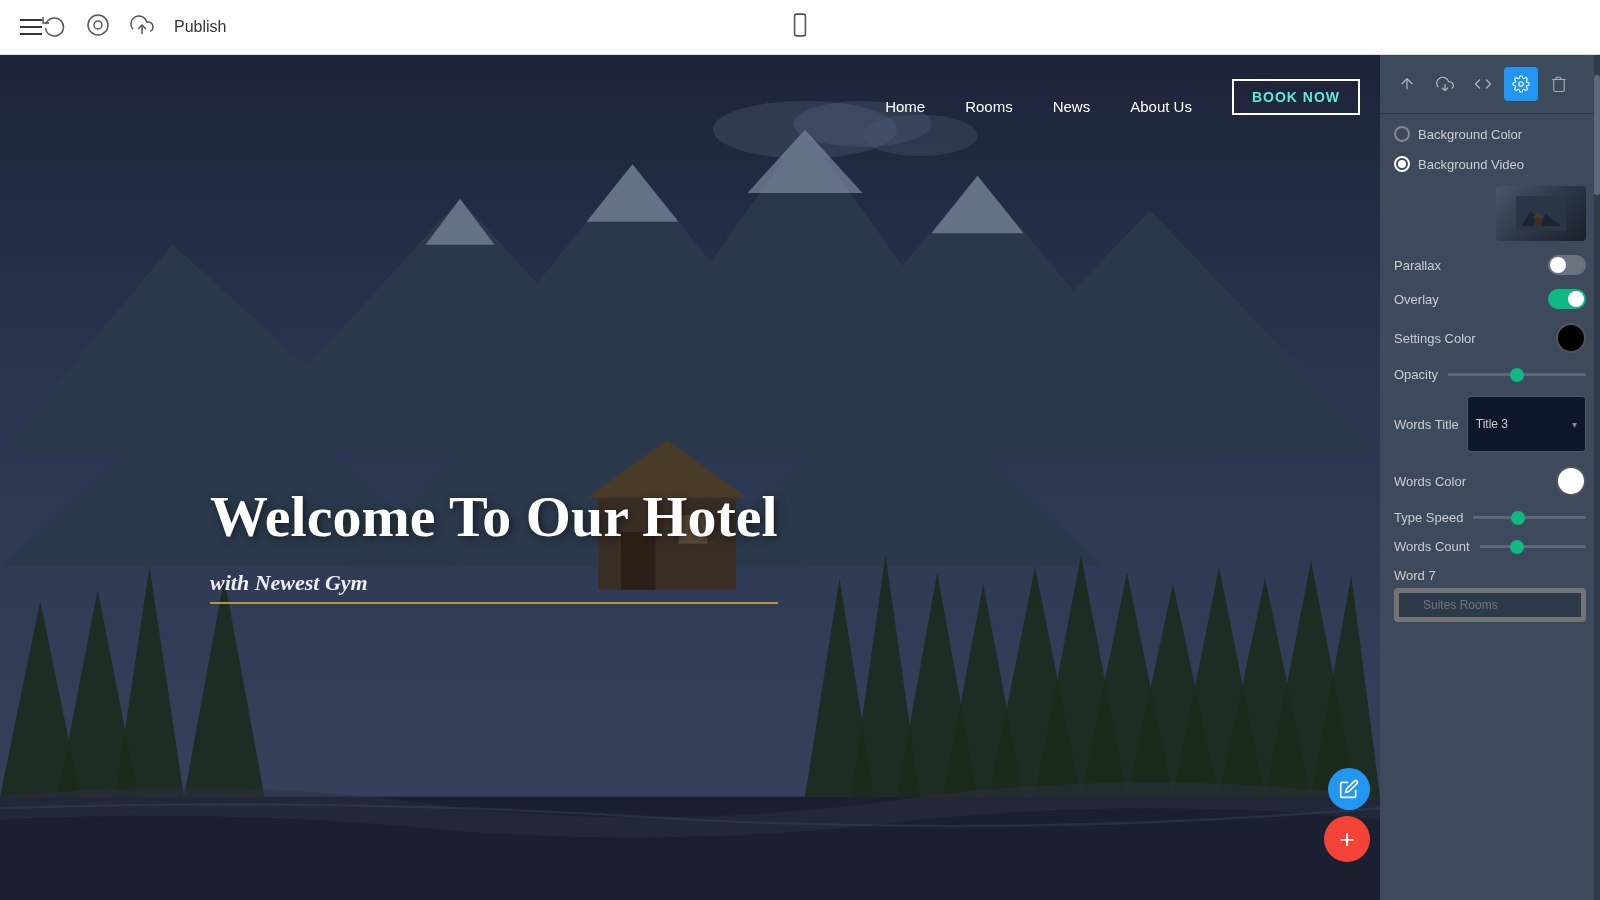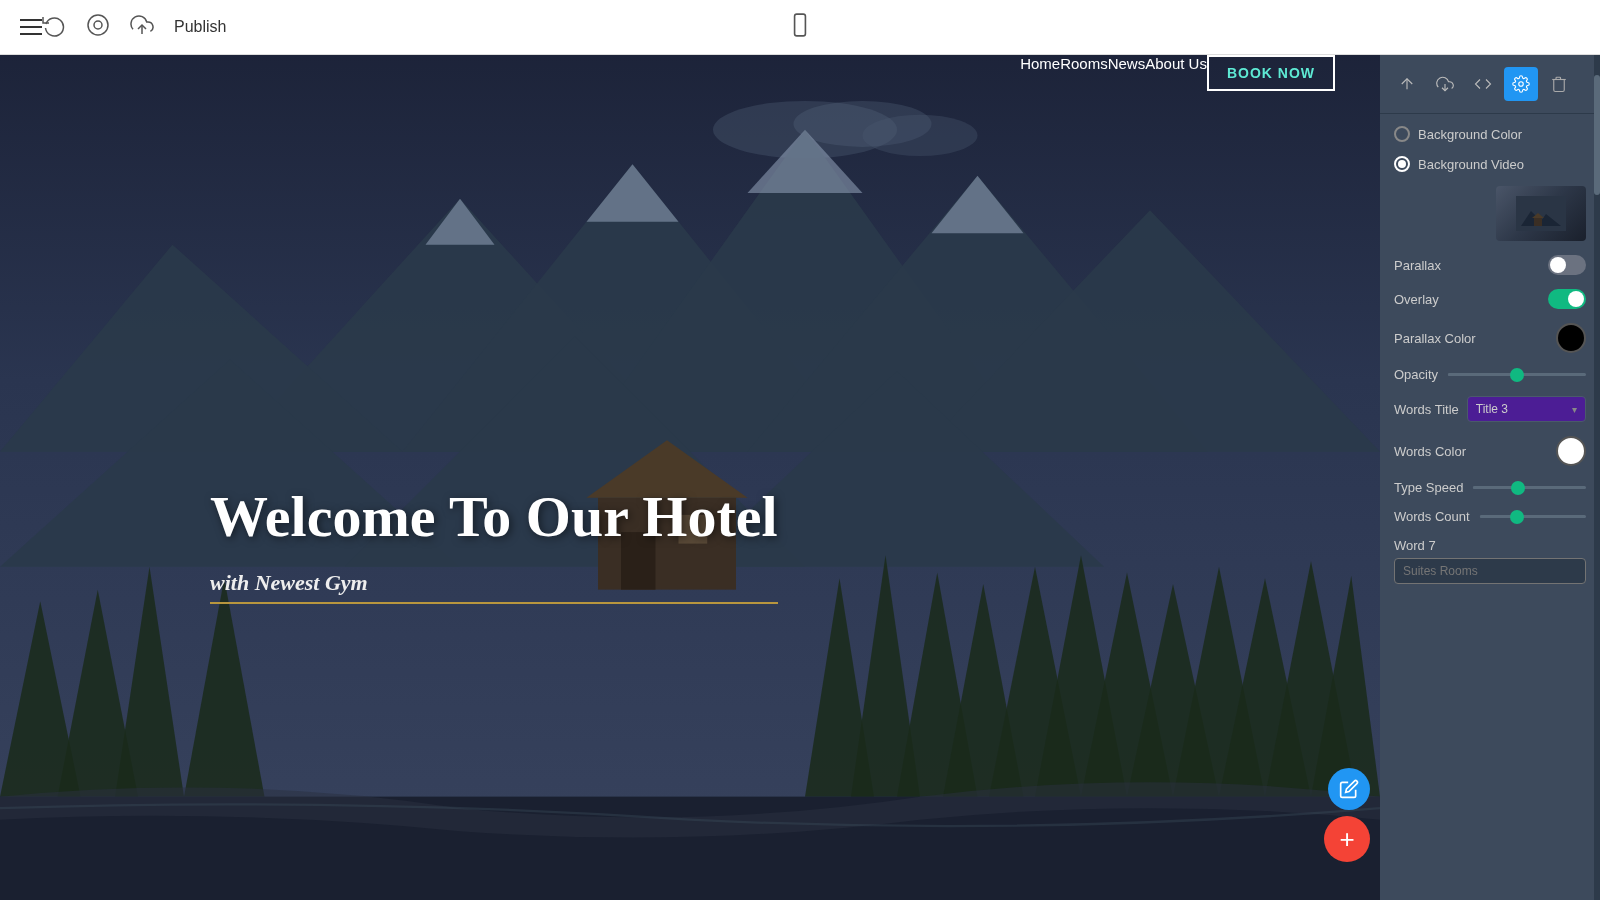--- a/index.html
+++ b/index.html
@@ -67,23 +67,24 @@
       width: 100%;
       height: 100%;
     }
     #nav-bar {
       position: absolute;
       top: 0;
       left: 0;
       right: 0;
       height: 60px;
       display: flex;
-      align-items: flex-start;
+      align-items: flex-end;
       justify-content: flex-end;
-      padding: 0 45px;
+      padding: 0 20px;
+      gap: 40px;
       z-index: 10;
     }
     .nav-item {
       color: #fff;
       font-size: 15px;
       cursor: pointer;
       text-decoration: none;
     }
     #book-now-btn {
       border: 2px solid #fff;
@@ -292,42 +293,42 @@
       border-top: 1px solid #4a5a6a;
       padding-top: 10px;
     }
 
     
     .select-wrap {
       flex: 1;
       margin-left: 8px;
     }
     .select-box {
-      background: #4c1d95;
+      background: #0f172a;
       border: 1px solid #4a5a6a;
       border-radius: 4px;
       color: #ccc;
       font-size: 12px;
-      padding: 5px 8px;
+      padding: 20px 8px;
       width: 100%;
       display: flex;
       align-items: center;
       justify-content: space-between;
       cursor: pointer;
     }
     .select-arrow { color: #888; font-size: 10px; }
 
     
     .input-field {
       background: #2d3a4a;
-      border: 1px solid #737373;
+      border: 5px solid #737373;
       border-radius: 4px;
       color: #ccc;
       font-size: 12px;
-      padding: 5px 8px;
+      padding: 5px 24px;
       width: 100%;
     }
 
     
     #panel-scrollbar {
       position: absolute;
       right: 0;
       top: 0;
       bottom: 0;
       width: 6px;
@@ -580,21 +581,21 @@
       </div>
 
       <div class="panel-row">
         <span class="panel-label">Overlay</span>
         <div class="toggle on">
           <div class="toggle-knob"></div>
         </div>
       </div>
 
       <div class="panel-row">
-        <span class="panel-label">Parallax Color</span>
+        <span class="panel-label">Settings Color</span>
         <div class="color-swatch" style="background:#000000;"></div>
       </div>
 
       <div class="panel-row">
         <span class="panel-label">Opacity</span>
         <div class="slider-wrap">
           <div class="slider-track">
             <div class="slider-fill" style="width:50%;"></div>
             <div class="slider-thumb" style="left:calc(50% - 7px);"></div>
           </div>

